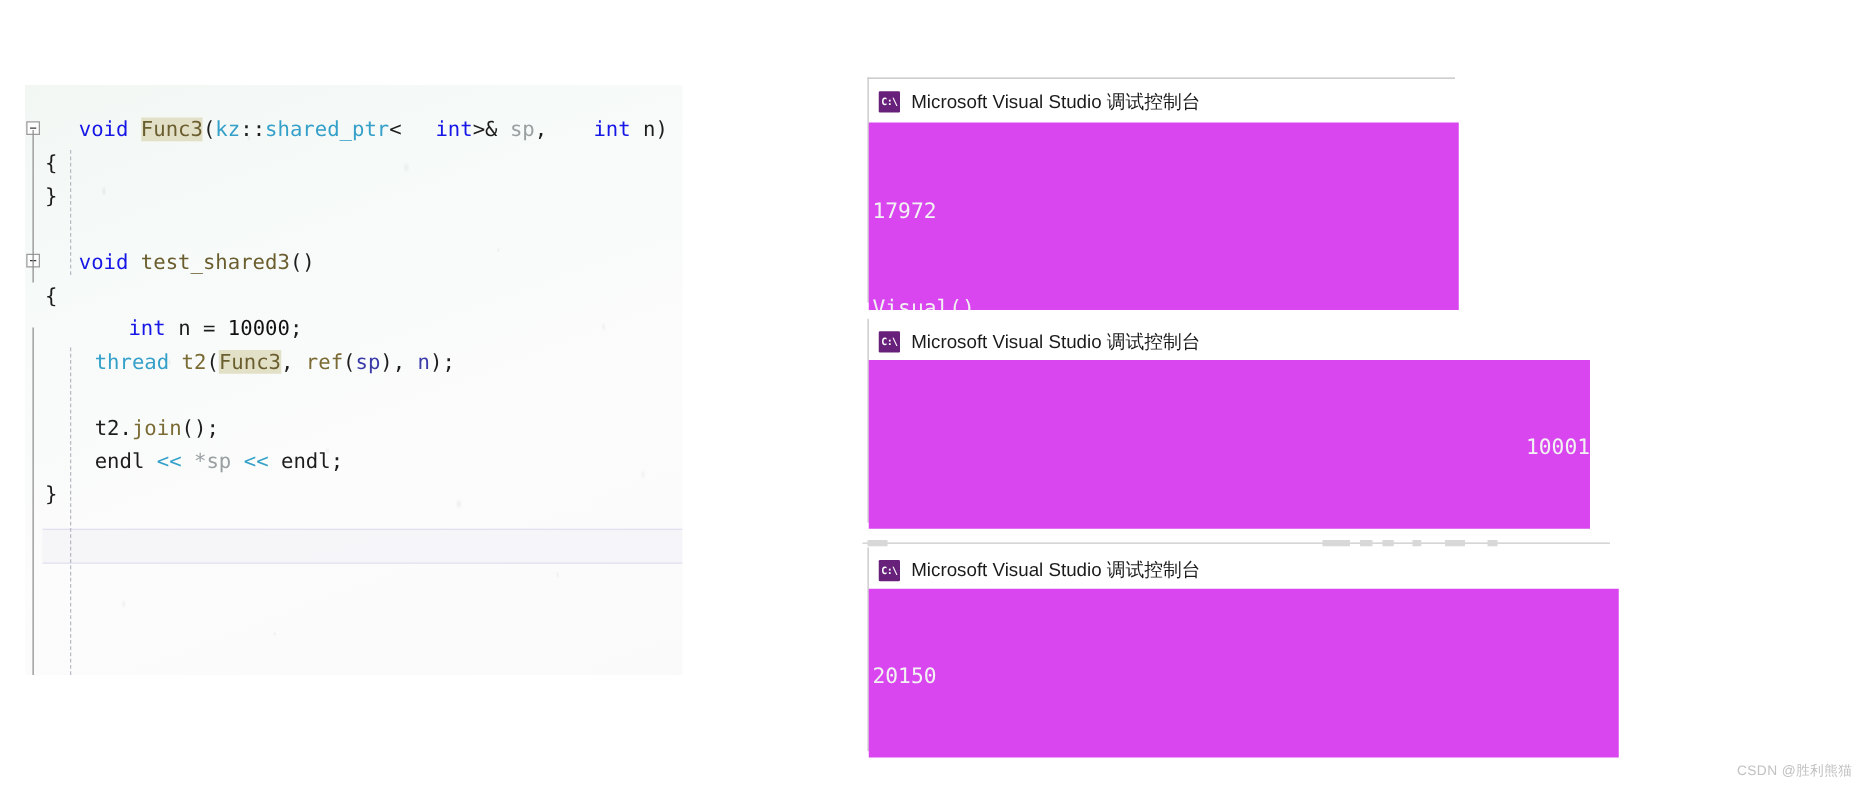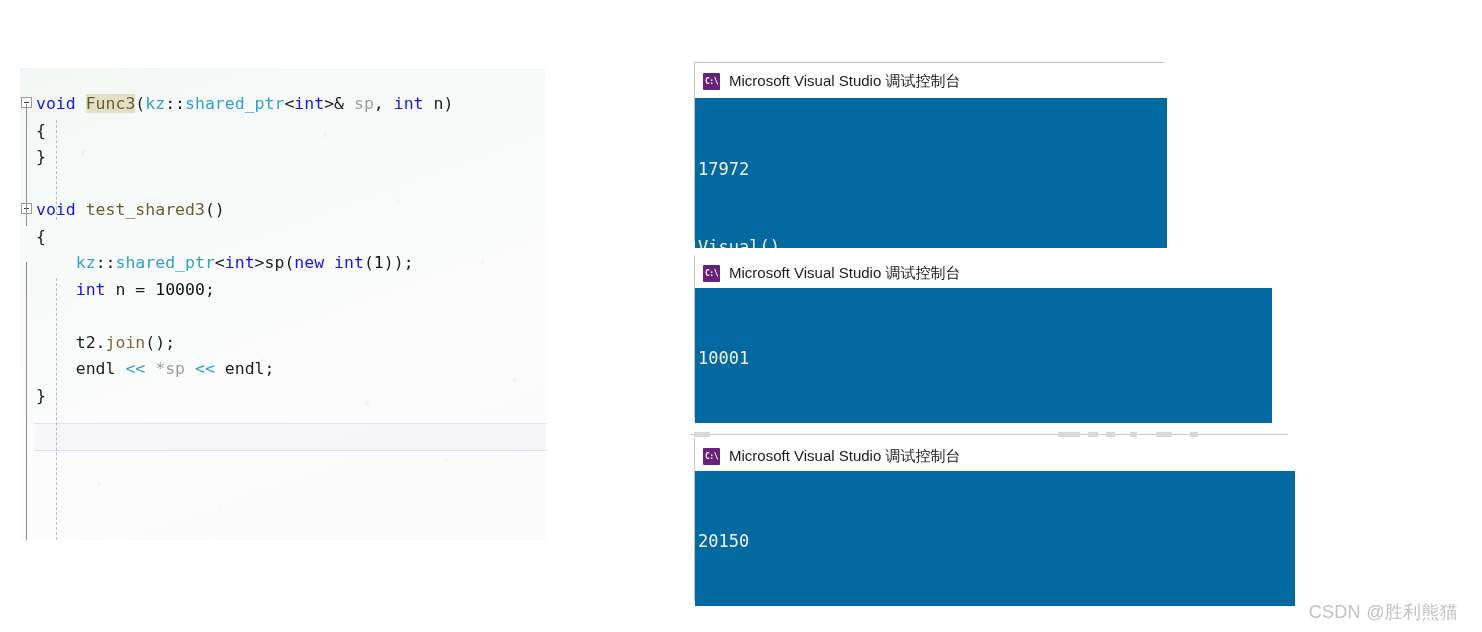--- a/index.html
+++ b/index.html
@@ -111,21 +111,21 @@
     right: 0;
     top: 355px;
     height: 26px;
     border-top: 1px solid #e2dff0;
     border-bottom: 1px solid #e2dff0;
     background: rgba(236,233,246,.33);
     z-index: 1;
   }
 
   
-  .kw   { color: #1616e6; }        
+  .kw   { color: #1616e6; margin-left: 27px; }        
   .kw2  { color: #8a1fb0; }        
   .type { color: #35a0c9; }        
   .fn   { color: #6b5e2e; }        
   .fn2  { color: #7a6a33; }        
   .pl   { color: #1d1d1d; }        
   .var  { color: #3a3aa8; }        
   .dim  { color: #9aa0a2; }        
   .op   { color: #35a0c9; }        
   .num  { color: #111111; }
   .hl   { background: #e3e0c8; }   
@@ -174,21 +174,21 @@
     justify-content: center;
     color: #ffffff;
     font-family: "DejaVu Sans Mono", monospace;
     font-size: 8px;
     font-weight: bold;
     letter-spacing: -.5px;
     line-height: 1;
   }
   .console-body {
     position: absolute;
-    background: #0369a1;
+    background: #d946ef;
     overflow: hidden;
     font-family: "DejaVu Sans Mono", "Liberation Mono", monospace;
     color: #f2f2f2;
     font-size: 17px;
     line-height: 26px;
     white-space: pre;
   }
   .console-body .crow { height: 26px; }
 
   
@@ -208,24 +208,24 @@
   #frag-bar .fchip {
     position: absolute;
     top: 0;
     height: 5px;
     background: #d8d8d8;
   }
 
   
   #watermark {
     position: absolute;
-    right: 24px;
+    right: 0;
     bottom: 8px;
     font-family: "Liberation Sans", sans-serif;
-    font-size: 18px;
+    font-size: 11px;
     color: #c2c2c2;
     letter-spacing: .3px;
   }
 </style>
 </head>
 <body>
 
 <div id="code-panel">
 
   <div id="scope-bar-1"></div>
@@ -243,25 +243,25 @@
 
 
     <div class="cline"><span class="pl">}</span></div>
 
     <div class="cline blank"> </div>
 
     <div class="cline"><span class="fold"></span><span class="kw">void</span> <span class="fn">test_shared3</span><span class="pl">()</span></div>
 
     <div class="cline"><span class="pl">{</span></div>
 
-    <div class="cline"><span class="pl">    </span><span class="type">kz</span><span class="pl">::</span><span class="type">shared_ptr</span><span class="pl">&lt;</span><span class="kw">int</span><span class="pl">&gt;sp(</span><span class="kw">new</span> <span class="kw">int</span><span class="pl">(</span><span class="num">1</span><span class="pl">));</span></div>
 
     <div class="cline"><span class="pl">    </span><span class="kw">int</span> <span class="pl">n = </span><span class="num">10000</span><span class="pl">;</span></div>
 
 
+    <div class="cline"><span class="pl">    </span><span class="type">thread</span> <span class="fn2">t2</span><span class="pl">(</span><span class="fn hl">Func3</span><span class="pl">, </span><span class="fn2">ref</span><span class="pl">(</span><span class="var">sp</span><span class="pl">), </span><span class="var">n</span><span class="pl">);</span></div>
 
     <div class="cline blank"> </div>
 
 
     <div class="cline"><span class="pl">    t2.</span><span class="fn2">join</span><span class="pl">();</span></div>
 
     <div class="cline"><span class="pl">    endl </span><span class="op">&lt;&lt;</span> <span class="dim">*sp</span> <span class="op">&lt;&lt;</span> <span class="pl">endl;</span></div>
 
     <div class="cline"><span class="pl">}</span></div>
 
@@ -287,21 +287,21 @@
 </div>
 
 <div class="console" style="left:694px; top:255px; width:575px; height:163px;">
   <div class="console-leftline" style="height:163px;"></div>
   <div class="console-title" style="left:9px; top:9px;">
     <span class="vs-icon">
       <span>C:\</span>
     </span>
     <span>Microsoft Visual Studio 调试控制台</span>
   </div>
-  <div class="console-body" style="left:1px; top:33px; width:574px; height:130px; padding:5px 0 0 3px;">
+  <div class="console-body" style="left:1px; top:33px; width:574px; height:130px; padding:5px 0 0 3px;text-align:right;">
     <div class="crow">10001</div>
     
     
     
     
   </div>
 </div>
 
 <div id="frag-bar">
   <div class="fl" style="left:0px; width:598px;"></div>

